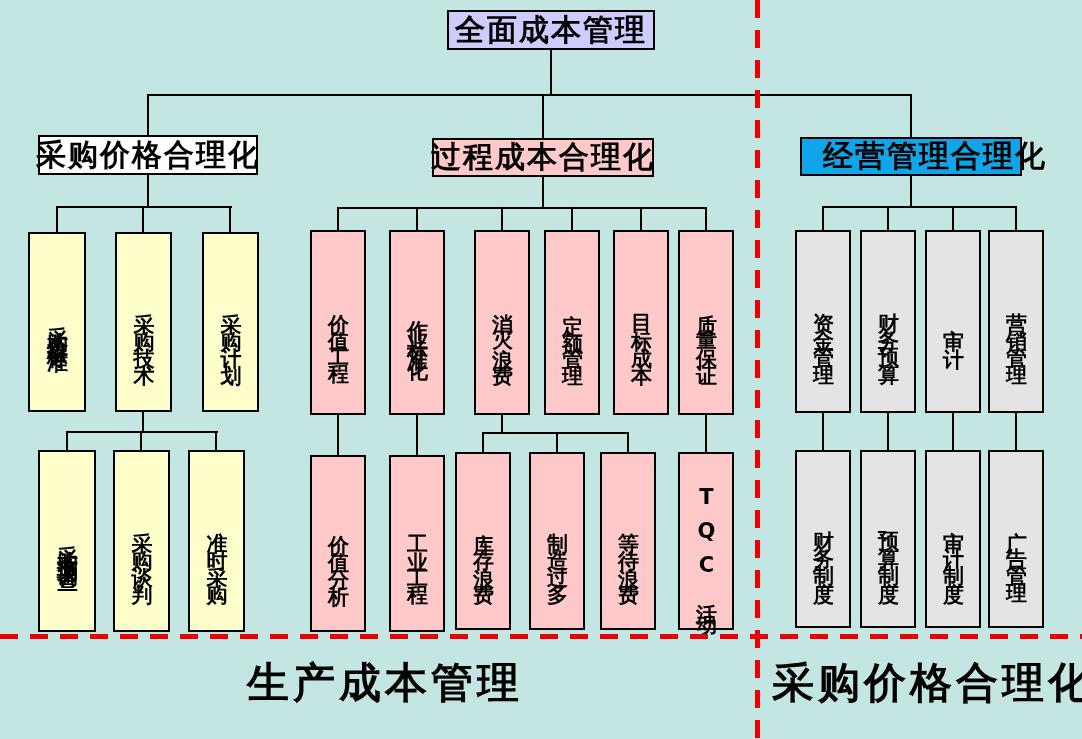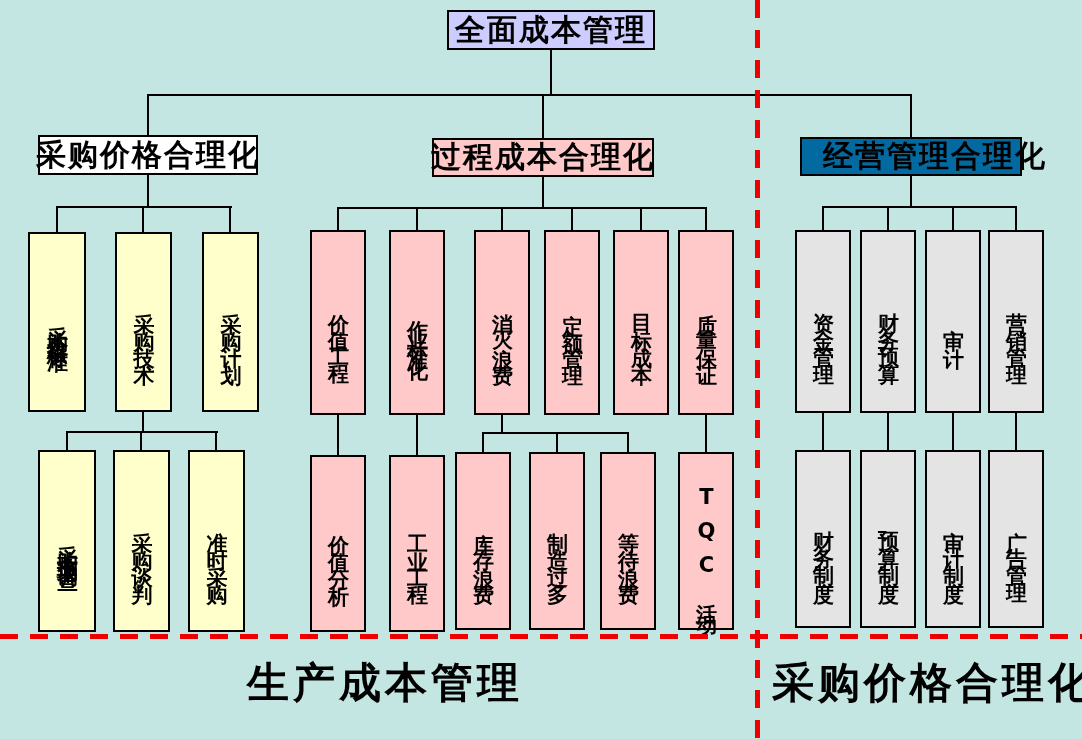--- a/index.html
+++ b/index.html
@@ -39,21 +39,21 @@
     line-height: 1;
   }
   .chars2 { letter-spacing: 20px; text-indent: 20px; }
   .chars4 { letter-spacing: 17px; text-indent: 17px; }
   .chars5 { letter-spacing: 10px; text-indent: 10px; }
   .chars6 { letter-spacing: 5px;  text-indent: 5px; }
   .c-root   { background: #ccccff; }
   .c-white  { background: #ffffff; }
   .c-yellow { background: #ffffcc; }
   .c-pink   { background: #ffc9c9; text-align: center; }
-  .c-grayh  { background: #0369a1; padding-left: 48px; }
+  .c-grayh  { background: #0ea5e9; padding-left: 48px; }
   .c-gray   { background: #e4e4e4; }
   .line {
     position: absolute;
     background: #000;
   }
   .lv { width: 2px; }
   .lh { height: 2px; }
   .red-v {
     position: absolute;
     width: 5px;

